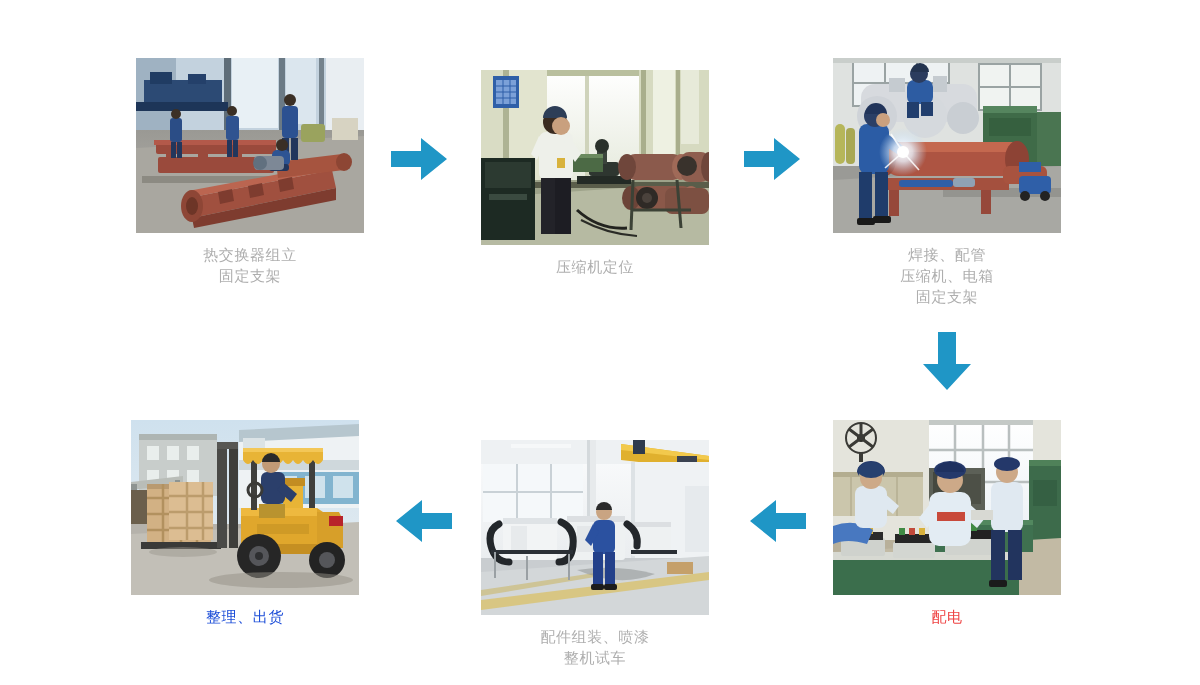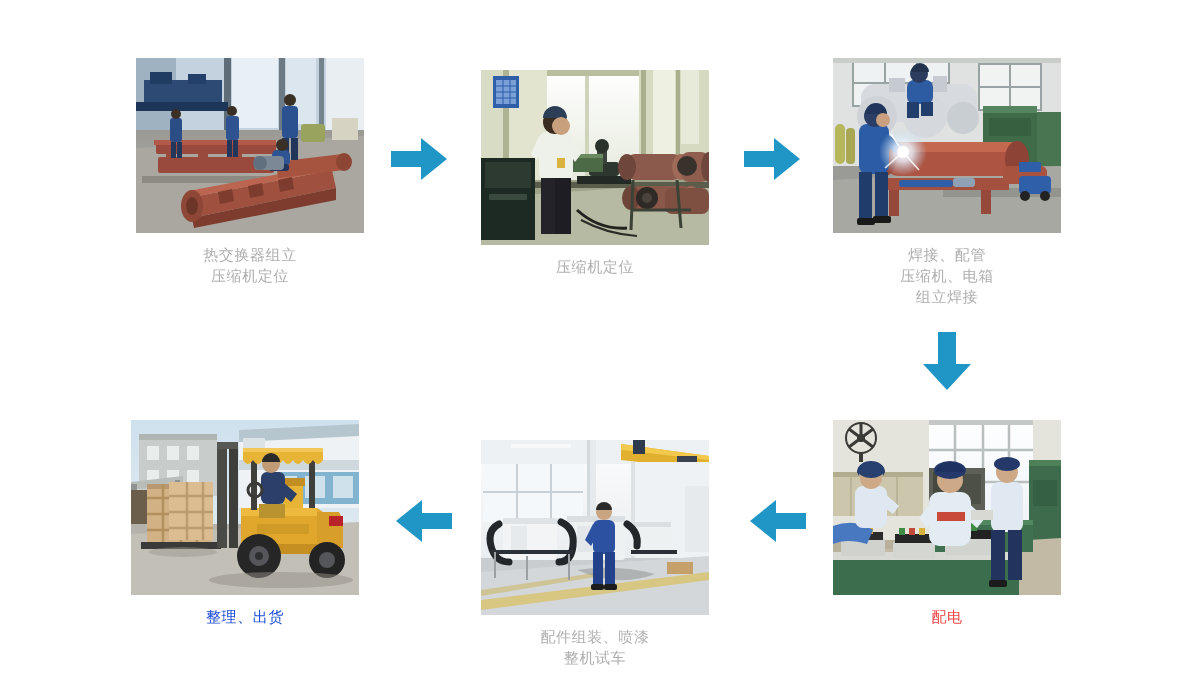--- a/index.html
+++ b/index.html
@@ -140,21 +140,21 @@
           <rect x="133" y="106" width="20" height="7" rx="3" fill="#22365c"></rect>
         </g>
 
         <rect x="165" y="66" width="24" height="18" rx="3" fill="#9aa35e"></rect>
         <rect x="196" y="60" width="26" height="22" fill="#d7d3c2"></rect>
         <rect x="118" y="98" width="30" height="14" rx="4" fill="#7d8896"></rect>
         <circle cx="124" cy="105" r="7" fill="#61707f"></circle>
       </svg>
     </div>
     <div class="caption" style="color: rgb(174, 174, 174);">热交换器组立
-压缩机定位</div>
+固定支架</div>
   </div>
 
   <div class="arrow" style="left:389px; top:136px;">
     <svg width="60" height="46" viewBox="0 0 60 46">
       <path d="M2 15 H32 V2 L58 23 L32 44 V31 H2 Z" fill="#1f96c6"></path>
     </svg>
   </div>
 
   <div class="step" style="left:481px; top:58px;margin-top:12px;">
     <div class="photo-frame">
@@ -352,21 +352,21 @@
         <rect x="2" y="66" width="10" height="40" rx="5" fill="#b6b65a"></rect>
         <rect x="13" y="70" width="9" height="36" rx="4" fill="#a8a854"></rect>
 
         <rect x="186" y="118" width="32" height="18" rx="4" fill="#2f5fa8"></rect>
         <circle cx="192" cy="138" r="5" fill="#232323"></circle>
         <circle cx="212" cy="138" r="5" fill="#232323"></circle>
       </svg>
     </div>
     <div class="caption" style="color: rgb(174, 174, 174);">焊接、配管
 压缩机、电箱
-组立焊接</div>
+固定支架</div>
   </div>
 
   <div class="arrow" style="left:921px; top:330px;">
     <svg width="52" height="62" viewBox="0 0 52 62">
       <path d="M17 2 H35 V34 H50 L26 60 L2 34 H17 Z" fill="#1f96c6"></path>
     </svg>
   </div>
 
   <div class="step" style="left:833px; top:420px;">
     <div class="photo-frame">

